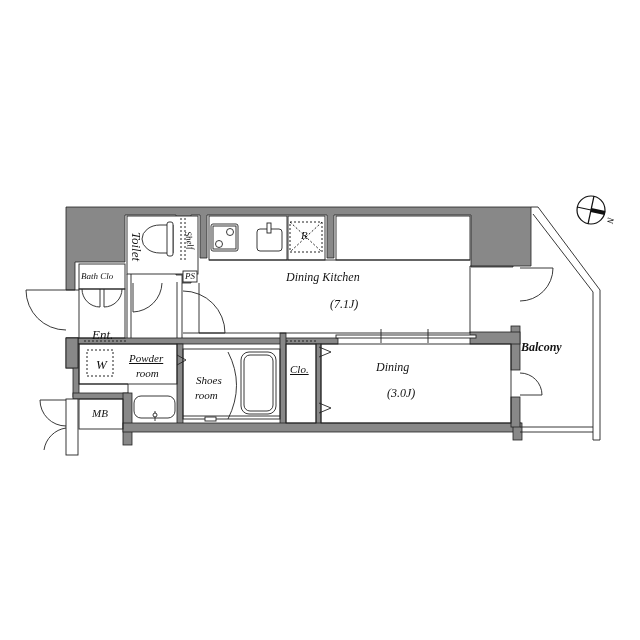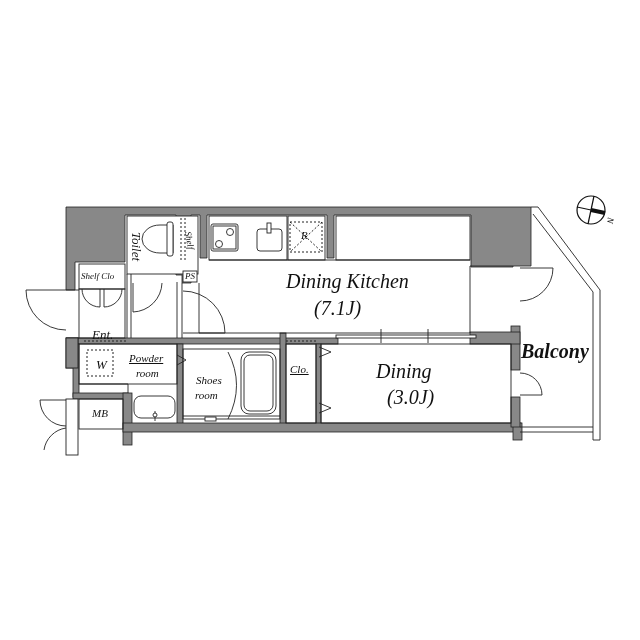--- a/index.html
+++ b/index.html
@@ -1,19 +1,19 @@
 <!DOCTYPE html>
 <html><head>
 <meta charset="utf-8">
 <style>
   html, body { margin:0; padding:0; background:#ffffff; }
   body { width:640px; height:640px; position:relative; overflow:hidden; font-family:"Liberation Serif", "DejaVu Serif", serif; }
   #plan { position:absolute; left:0; top:0; width:640px; height:640px; }
   .lbl { position:absolute; font-style:italic; color:#111; white-space:nowrap; line-height:1; text-align:center; }
-  .lbl-lg { font-size:20px; }
+  .lbl-lg { font-size:12px; }
   .lbl-md { font-size:13px; }
   .lbl-sm { font-size:11px; }
   .lbl-xs { font-size:9px; }
   .room { position:absolute; }
 </style>
 </head>
 <body>
 
 <svg id="plan" viewBox="0 0 640 640" xmlns="http://www.w3.org/2000/svg">
   <g fill="#888888" stroke="#222" stroke-width="0.8">
@@ -147,28 +147,28 @@
 
   <g stroke="#111" stroke-width="1.2" fill="#fff">
     <circle cx="591" cy="210" r="14"></circle>
     <line x1="594" y1="196" x2="588" y2="224"></line>
     <line x1="577" y1="207" x2="605" y2="213"></line>
     <line x1="591" y1="210" x2="605" y2="213" stroke-width="4"></line>
   </g>
 </svg>
 
 <div class="lbl lbl-lg room" style="left:286px;top:271px;">Dining Kitchen</div>
-<div class="lbl lbl-lg room" style="left:314px;top:298px;">(7.1J)</div>
+<div class="lbl lbl-lg room" style="left:330px;top:298px;">(7.1J)</div>
 <div class="lbl lbl-lg room" style="left:376px;top:361px;">Dining</div>
 <div class="lbl lbl-lg room" style="left:387px;top:387px;">(3.0J)</div>
 <div class="lbl lbl-lg room" style="left:521px;top:341px;font-weight:bold;">Balcony</div>
 <div class="lbl lbl-md room" style="left:122px;top:240px;transform:rotate(90deg);">Toilet</div>
 <div class="lbl lbl-xs room" style="left:180px;top:236px;transform:rotate(80deg);">Shelf</div>
 <div class="lbl lbl-xs room" style="left:185px;top:272px;">PS</div>
-<div class="lbl lbl-xs room" style="left:81px;top:272px;">Shelf Clo</div>
+<div class="lbl lbl-xs room" style="left:81px;top:272px;">Bath Clo</div>
 <div class="lbl lbl-md room" style="left:92px;top:328px;">Ent.</div>
 <div class="lbl lbl-md room" style="left:96px;top:358px;">W</div>
 <div class="lbl lbl-sm room" style="left:129px;top:353px;text-decoration:underline;">Powder</div>
 <div class="lbl lbl-sm room" style="left:136px;top:368px;">room</div>
 <div class="lbl lbl-sm room" style="left:196px;top:375px;">Shoes</div>
 <div class="lbl lbl-sm room" style="left:195px;top:390px;">room</div>
 <div class="lbl lbl-sm room" style="left:290px;top:364px;text-decoration:underline;">Clo.</div>
 <div class="lbl lbl-sm room" style="left:92px;top:408px;">MB</div>
 <div class="lbl lbl-sm room" style="left:301px;top:230px;">R</div>
 <div class="lbl lbl-xs room" style="left:607px;top:216px;transform:rotate(100deg);">N</div>

